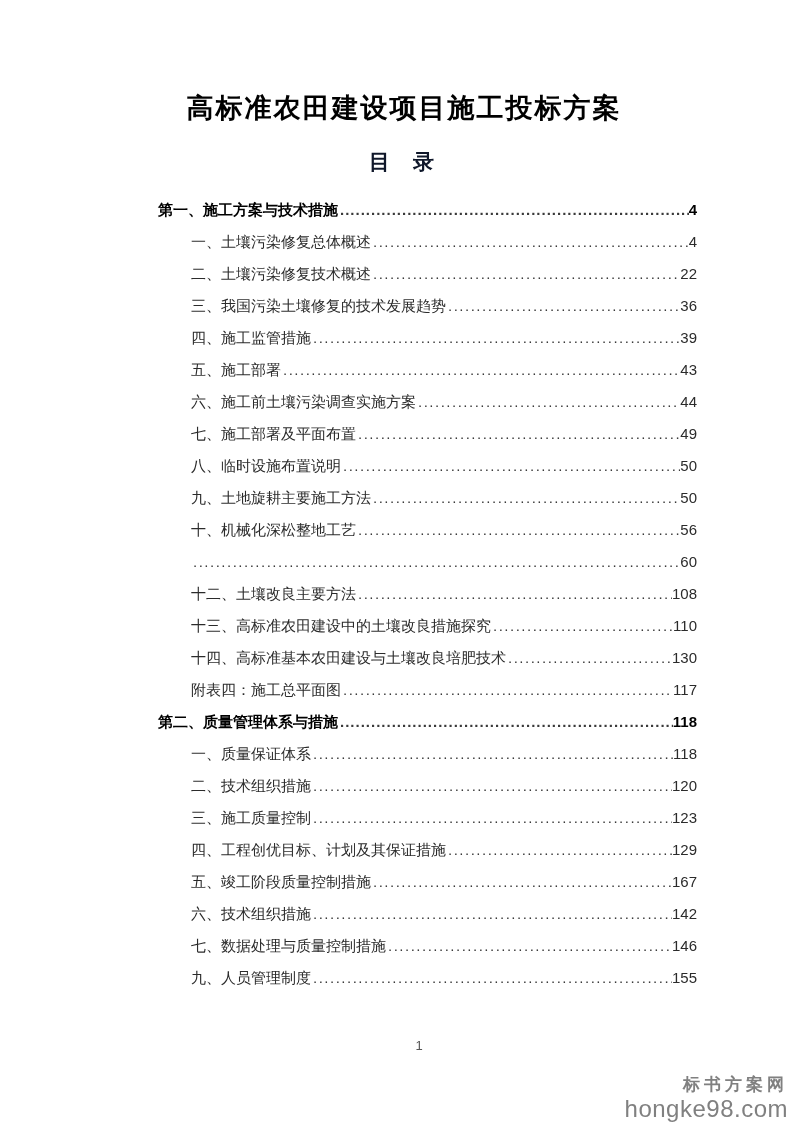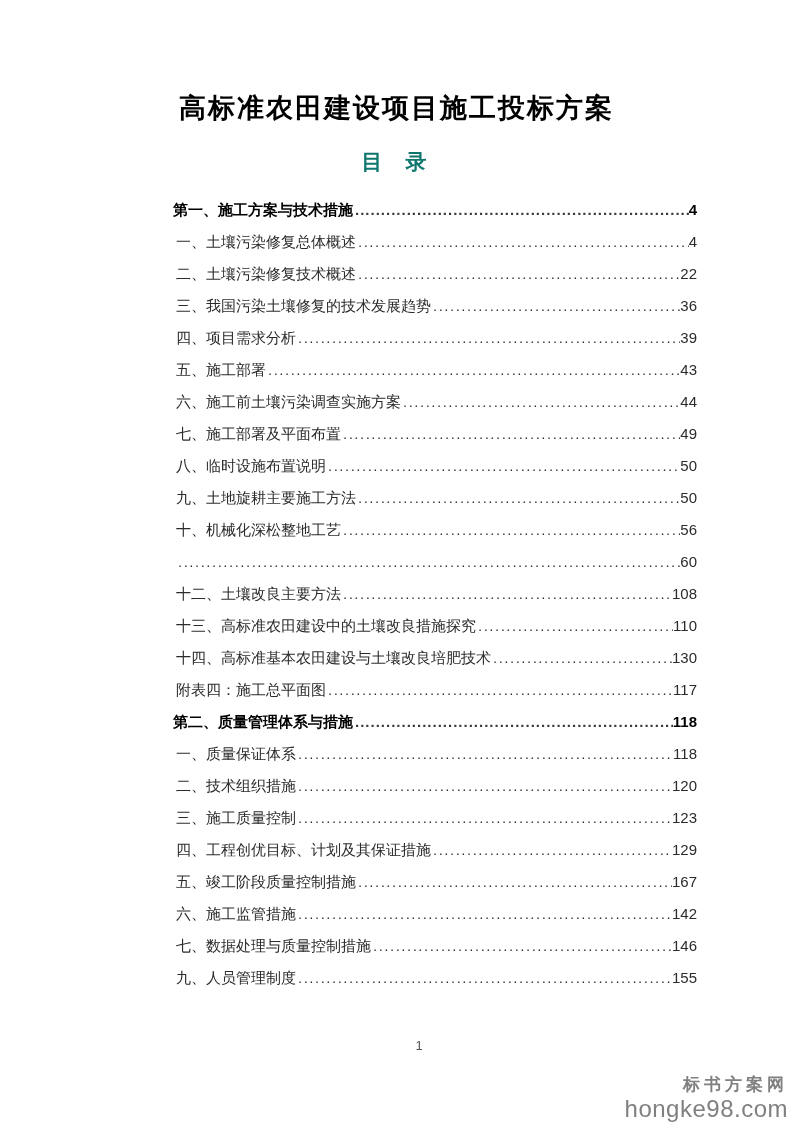--- a/index.html
+++ b/index.html
@@ -12,52 +12,52 @@
     height: 1122px;
     position: relative;
     overflow: hidden;
     font-family: "Liberation Sans", "DejaVu Sans", sans-serif;
     color: #1a1a1a;
   }
   .page {
     position: absolute;
     inset: 0;
     background: #ffffff;
+    padding-left: 15px;
   }
   .doc-title {
     margin: 0;
     padding-top: 90px;
     text-align: center;
     font-size: 27px;
     font-weight: bold;
     letter-spacing: 2px;
     color: #000000;
   }
   .toc-heading {
     margin: 22px 4px 0 0;
     text-align: center;
     font-size: 21px;
     font-weight: bold;
     letter-spacing: 1px;
-    color: #0f766e;
+    color: #0f172a;
   }
   .toc {
     margin: 25px 96px 0 143px;
   }
   .toc-row {
     display: flex;
     align-items: baseline;
     height: 32px;
     font-size: 15px;
     cursor: pointer;
   }
   .toc-row.chapter {
     font-weight: bold;
     color: #000000;
-    margin-left: 30px;
   }
   .toc-row.item {
     padding-left: 33px;
     color: #2b2b2b;
   }
   .toc-label {
     white-space: nowrap;
   }
   .toc-leader {
     flex: 1;
@@ -129,21 +129,21 @@
     <span class="toc-label">二、土壤污染修复技术概述</span>
     <span class="toc-leader"></span>
     <span class="toc-page">22</span>
   </div>
       <div class="toc-row item">
     <span class="toc-label">三、我国污染土壤修复的技术发展趋势</span>
     <span class="toc-leader"></span>
     <span class="toc-page">36</span>
   </div>
       <div class="toc-row item">
-    <span class="toc-label">四、项目需求分析</span>
+    <span class="toc-label">四、施工监管措施</span>
     <span class="toc-leader"></span>
     <span class="toc-page">39</span>
   </div>
       <div class="toc-row item">
     <span class="toc-label">五、施工部署</span>
     <span class="toc-leader"></span>
     <span class="toc-page">43</span>
   </div>
       <div class="toc-row item">
     <span class="toc-label">六、施工前土壤污染调查实施方案</span>
@@ -218,21 +218,21 @@
     <span class="toc-label">四、工程创优目标、计划及其保证措施</span>
     <span class="toc-leader"></span>
     <span class="toc-page">129</span>
   </div>
       <div class="toc-row item">
     <span class="toc-label">五、竣工阶段质量控制措施</span>
     <span class="toc-leader"></span>
     <span class="toc-page">167</span>
   </div>
       <div class="toc-row item">
-    <span class="toc-label">六、施工监管措施</span>
+    <span class="toc-label">六、技术组织措施</span>
     <span class="toc-leader"></span>
     <span class="toc-page">142</span>
   </div>
       <div class="toc-row item">
     <span class="toc-label">七、数据处理与质量控制措施</span>
     <span class="toc-leader"></span>
     <span class="toc-page">146</span>
   </div>
       <div class="toc-row item">
     <span class="toc-label">九、人员管理制度</span>

